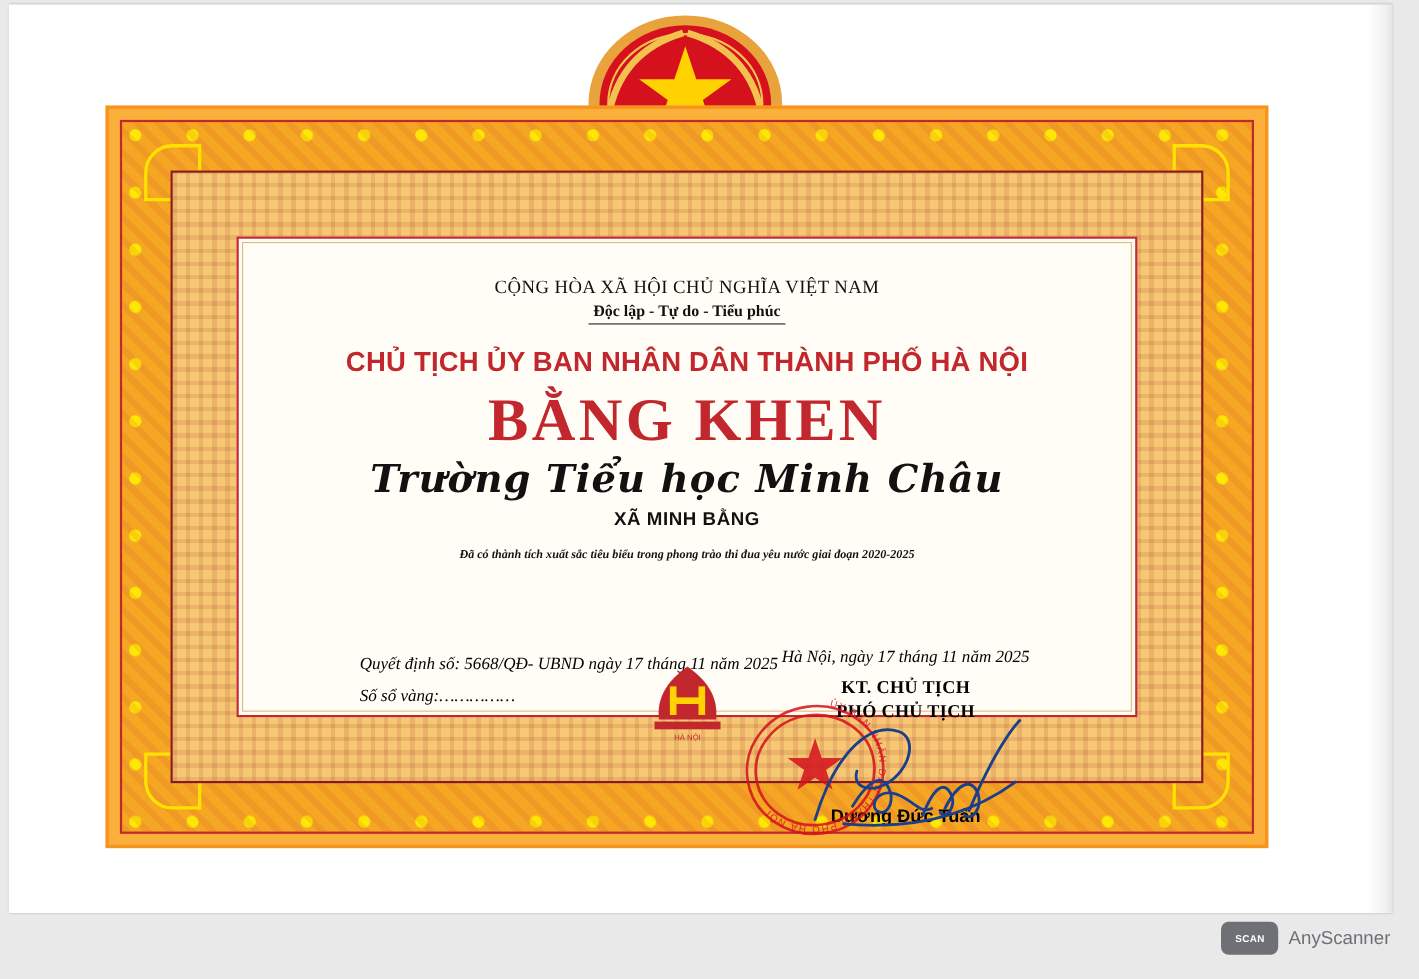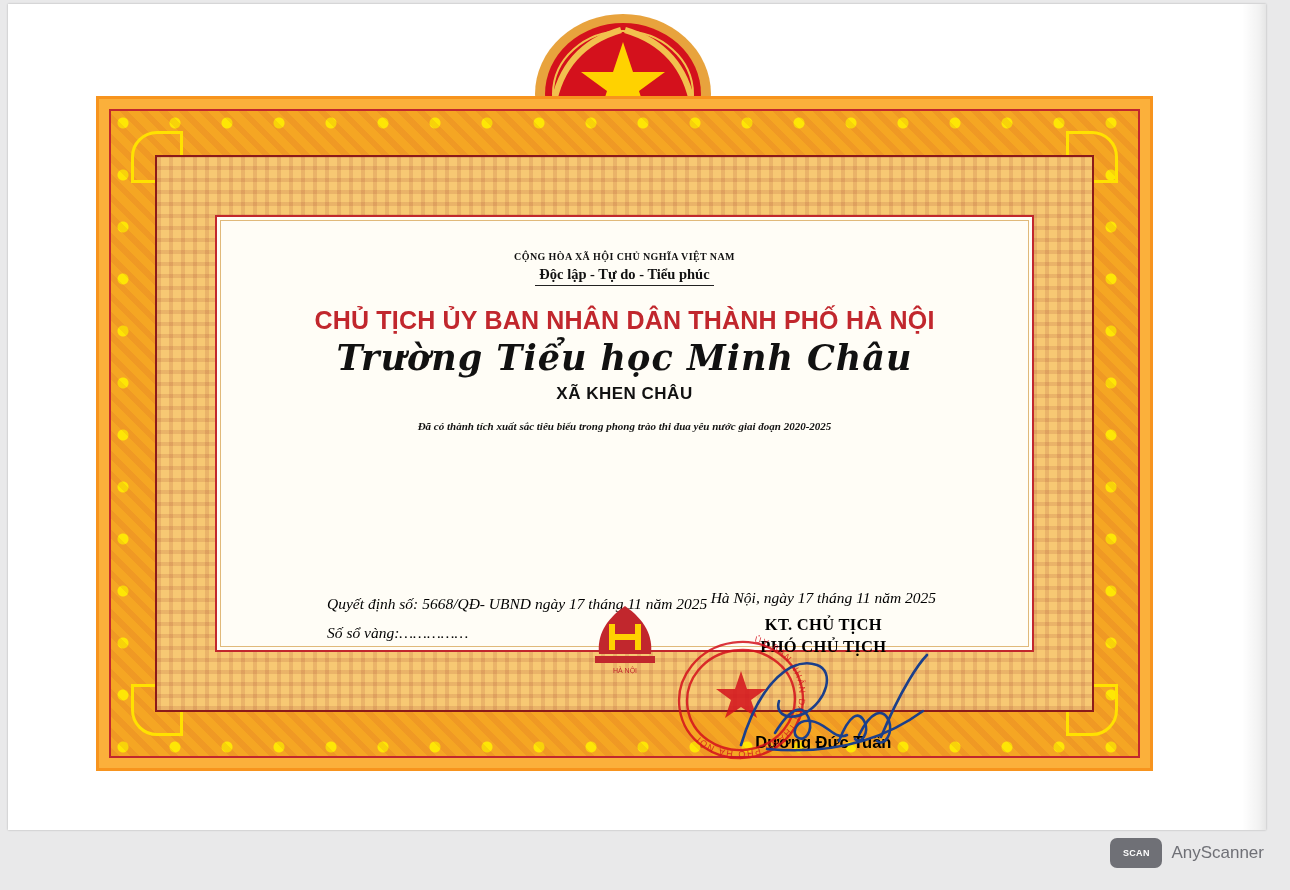--- a/index.html
+++ b/index.html
@@ -102,22 +102,22 @@
 
   
   #content {
     position: absolute;
     inset: 0;
     padding: 28px 40px 0 40px;
     text-align: center;
     color: #111;
   }
   .nation {
-    font-size: 10px;
-    font-weight: bold;
+    font-size: 17px;
+    font-weight: normal;
     letter-spacing: .4px;
     color: #111;
     margin-top: 6px;
   }
   .motto {
     font-size: 14.5px;
     font-weight: bold;
     margin-top: 4px;
     display: inline-block;
     border-bottom: 1px solid #222;
@@ -302,22 +302,23 @@
       <div class="corner bl"></div>
       <div class="corner br"></div>
 
       <div id="cert-band">
         <div id="cert-inner">
 
           <div id="content">
             <div class="nation">CỘNG HÒA XÃ HỘI CHỦ NGHĨA VIỆT NAM</div>
             <div><span class="motto">Độc lập - Tự do - Tiểu phúc</span></div>
             <div class="issuer">CHỦ TỊCH ỦY BAN NHÂN DÂN THÀNH PHỐ HÀ NỘI</div>
+            <div class="award-title">BẰNG KHEN</div>
             <div class="recipient">Trường Tiểu học Minh Châu</div>
-            <div class="recipient-sub">XÃ KHEN CHÂU</div>
+            <div class="recipient-sub">XÃ MINH BẰNG</div>
             <div class="achievement">Đã có thành tích xuất sắc tiêu biểu trong phong trào thi đua yêu nước giai đoạn 2020-2025</div>
           </div>
 
           <div id="bottom">
             <div class="decision">
               <div>Quyết định số: 5668/QĐ- UBND ngày 17 tháng 11 năm 2025</div>
               <div>Số sổ vàng:……………</div>
             </div>
 
             <div class="signature-block">

